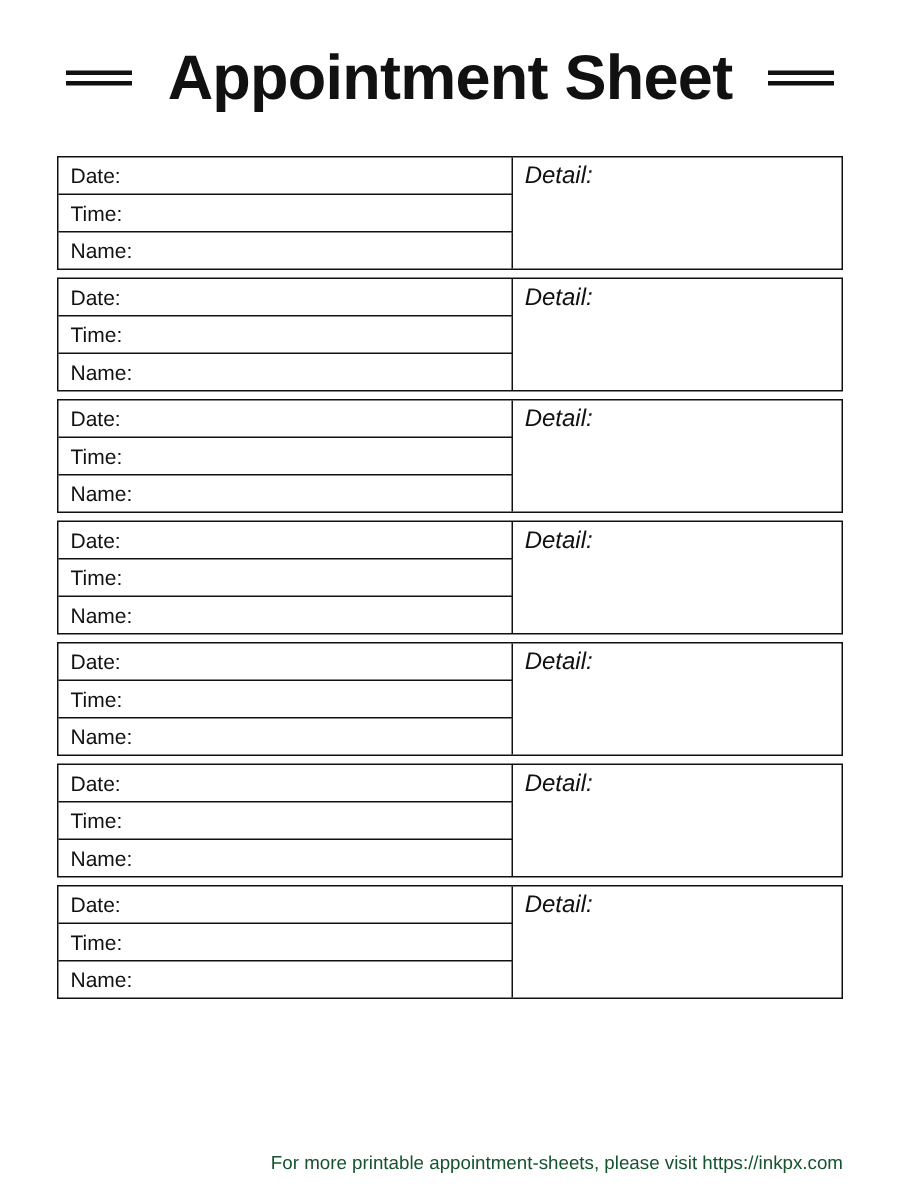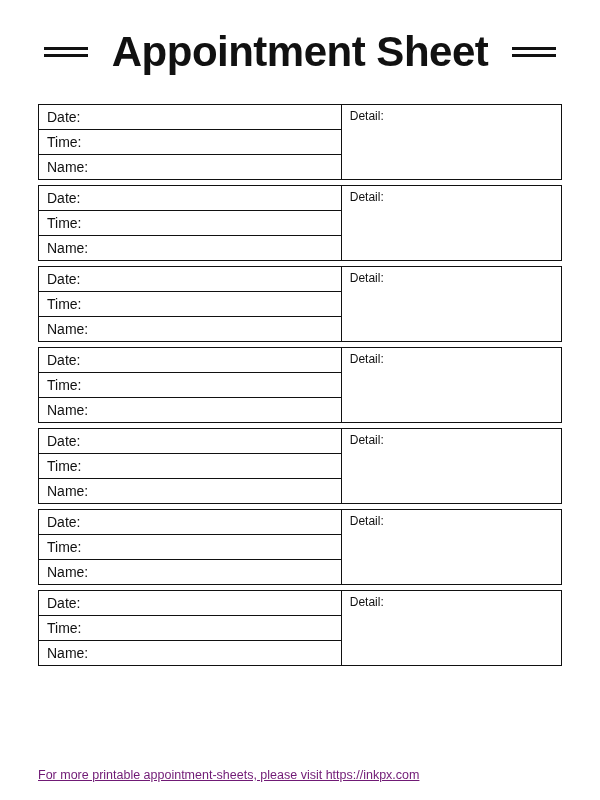--- a/index.html
+++ b/index.html
@@ -54,36 +54,36 @@
       width: 100%;
     }
     .left-col {
       width: 58%;
       display: flex;
       flex-direction: column;
     }
     .right-col {
       width: 42%;
       padding: 4px 8px;
-      font-size: 12px;
+      font-size: 16px;
+      font-style: italic;
     }
     .row {
       padding: 4px 8px;
       font-size: 14px;
       border-right: 1.5px solid #111;
     }
     .row:not(:last-child) {
       border-bottom: 1.5px solid #111;
     }
     .footer {
-      text-align: left;
+      text-align: right;
       font-size: 12.5px;
       margin-top: 16px;
-      color: #701a75;
-      text-decoration: underline;
+      color: #14532d;
     }
   </style>
 </head>
 <body>
 
 <div class="title-row">
   <div class="title-decoration">
     <span></span>
       <span></span>
   </div>

